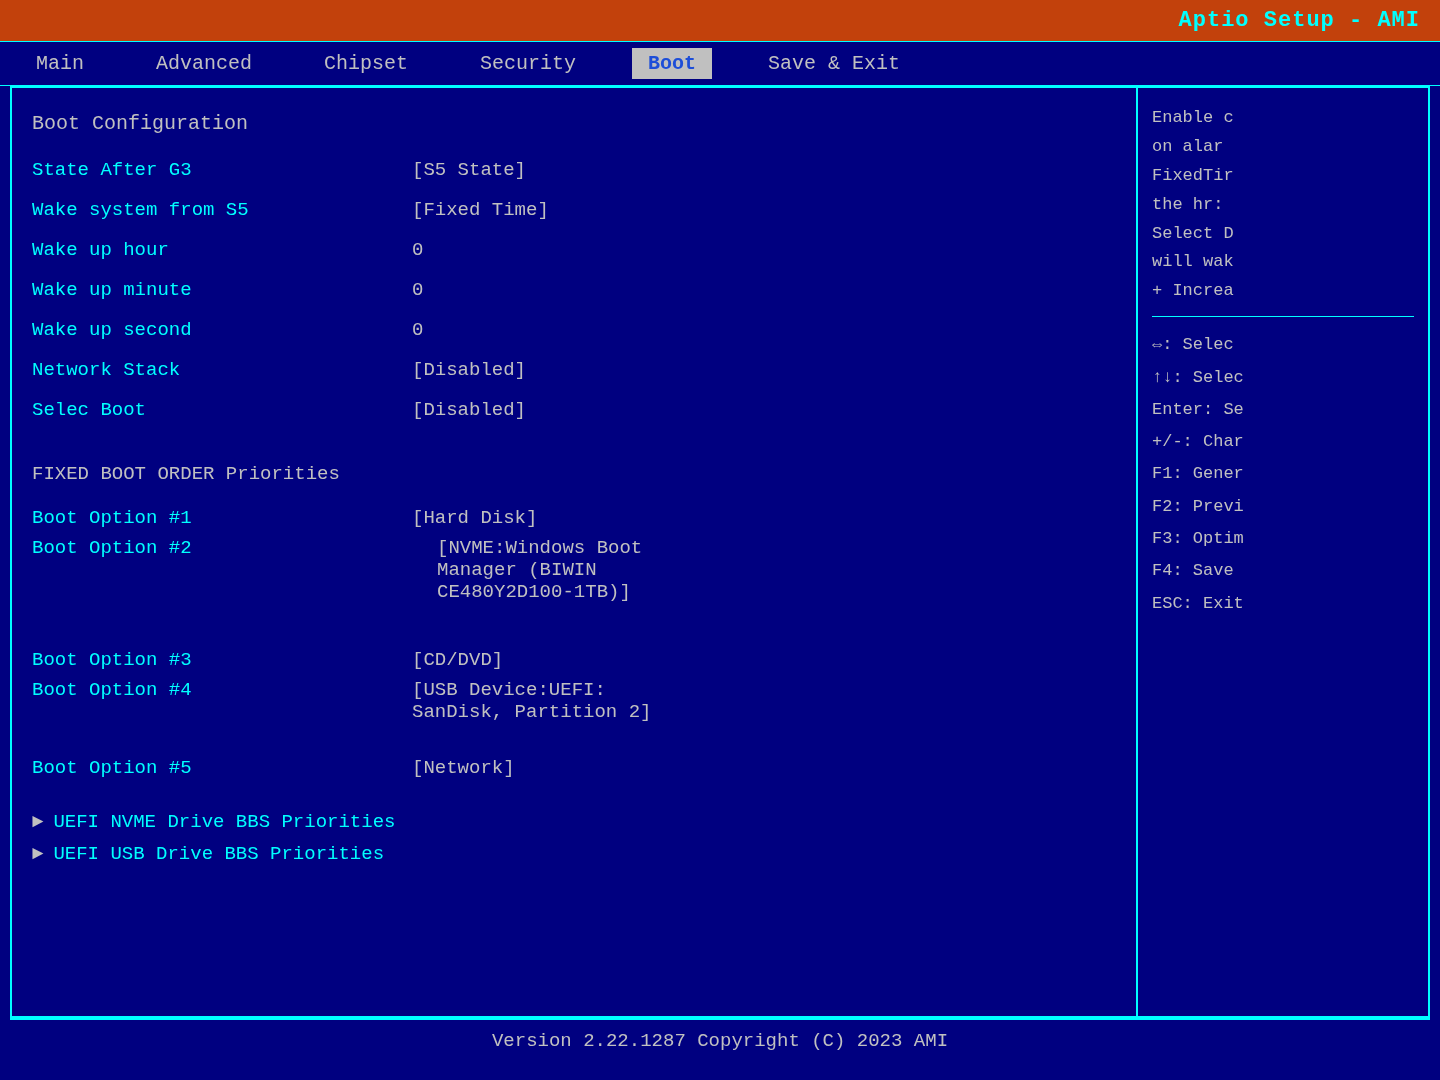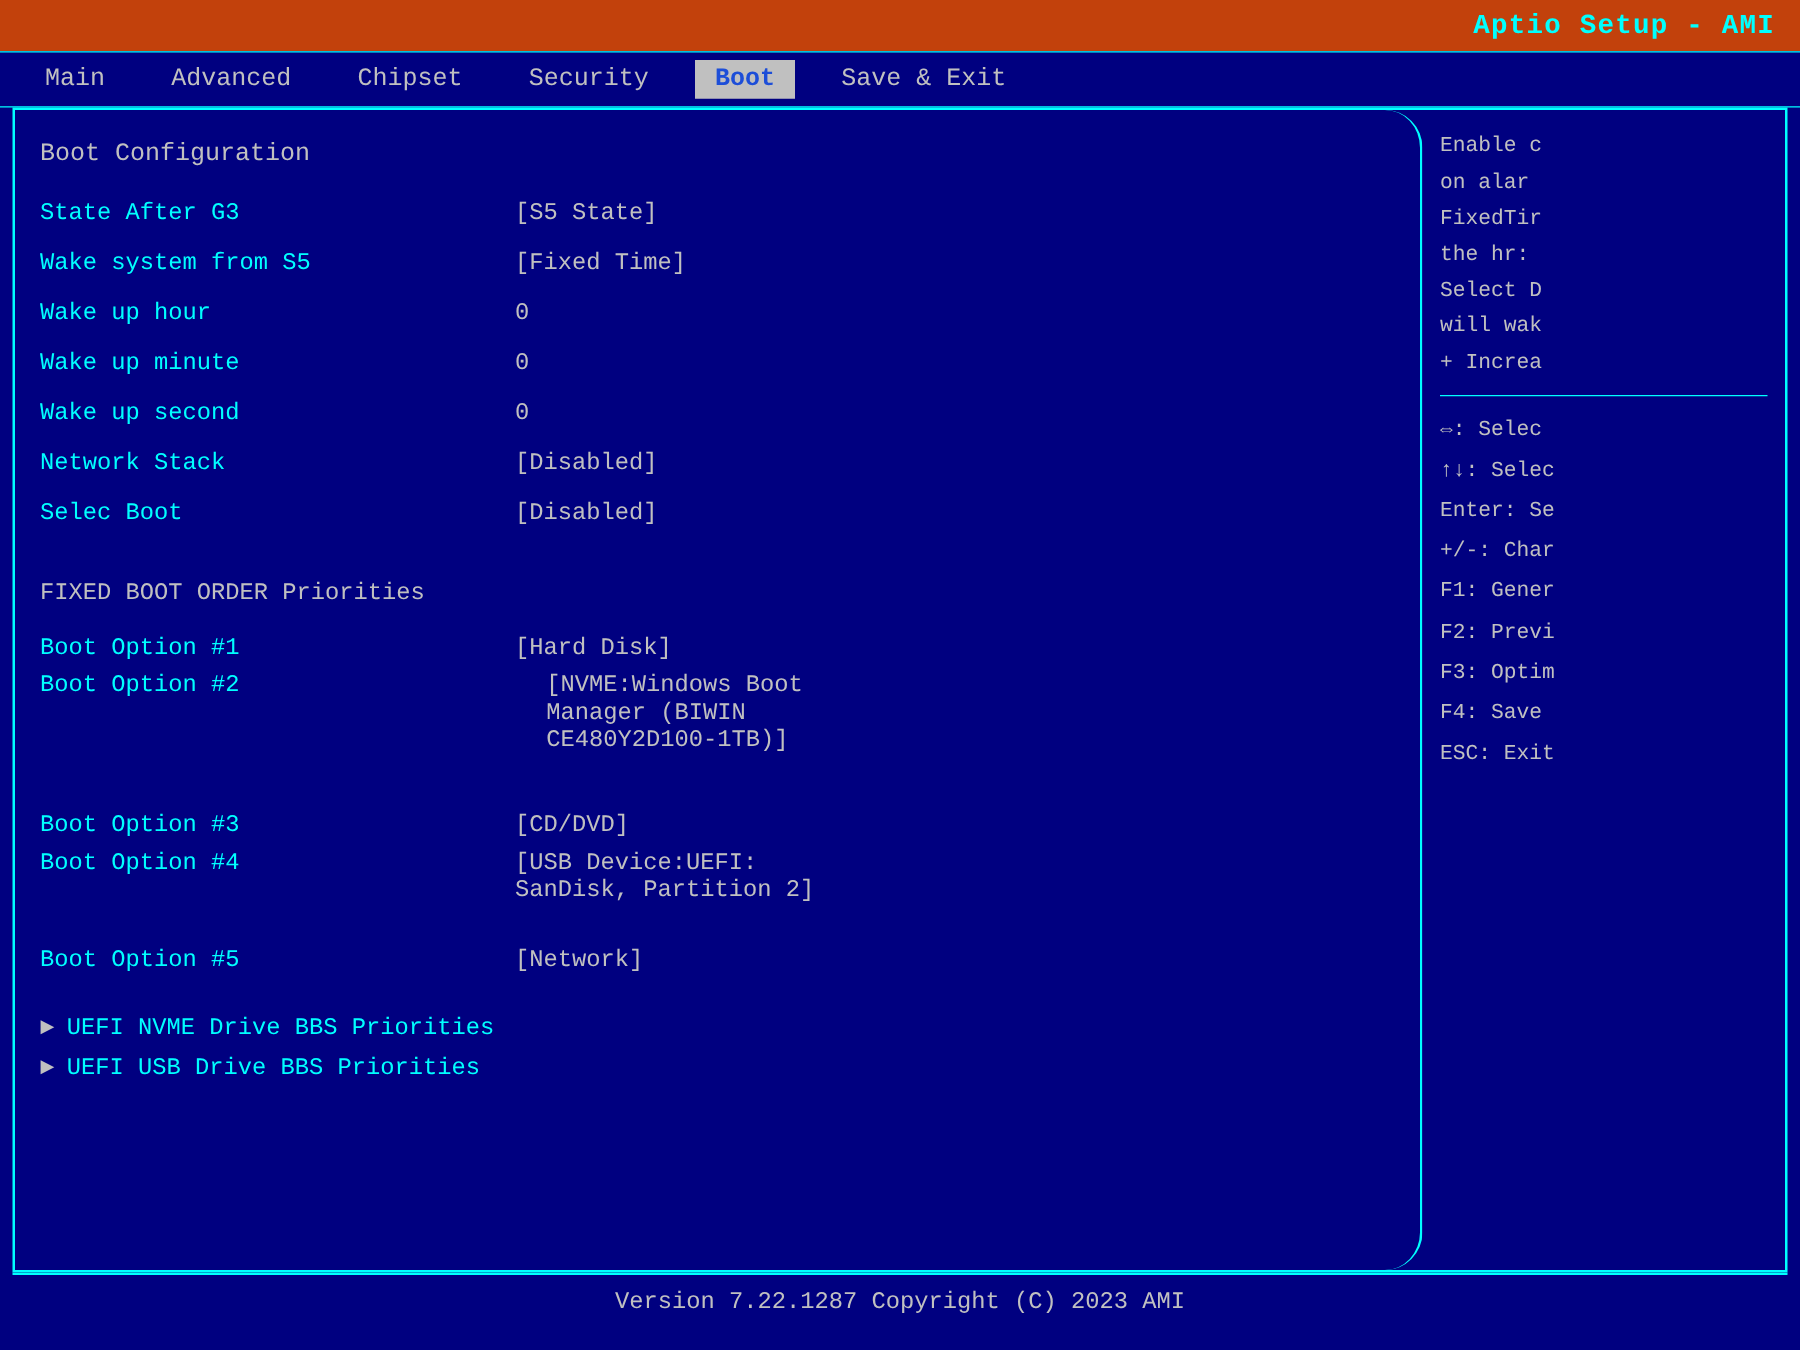--- a/index.html
+++ b/index.html
@@ -21,21 +21,21 @@
       font-weight: bold;
       letter-spacing: 1px;
     }
 
     
     .menu-bar {
       background: #000080;
       display: flex;
       align-items: center;
       padding: 6px 20px;
-      gap: 21px;
+      gap: 40px;
       border-top: 1px solid #00ffff;
       border-bottom: 1px solid #00ffff;
     }
     .menu-item {
       color: #c0c0c0;
       font-size: 20px;
       padding: 4px 16px;
       cursor: pointer;
     }
     .menu-item.active {
@@ -51,21 +51,20 @@
       border: 2px solid #00ffff;
       margin: 0 10px;
     }
 
     
     .left-panel {
       flex: 1;
       padding: 20px 20px;
       border-right: 2px solid #00ffff;
       overflow: hidden;
-      border-radius: 30px;
     }
 
     
     .right-panel {
       width: 290px;
       padding: 16px 14px;
       color: #c0c0c0;
       font-size: 18px;
       line-height: 1.6;
       overflow: hidden;
@@ -279,14 +278,14 @@
       <div>F1: Gener</div>
       <div>F2: Previ</div>
       <div>F3: Optim</div>
       <div>F4: Save</div>
       <div>ESC: Exit</div>
     </div>
   </div>
 </div>
 
 <div class="status-bar">
-  <span>Version 7.22.1287 Copyright (C) 2023 AMI</span>
+  <span>Version 2.22.1287 Copyright (C) 2023 AMI</span>
 </div>
 
 </body></html>

